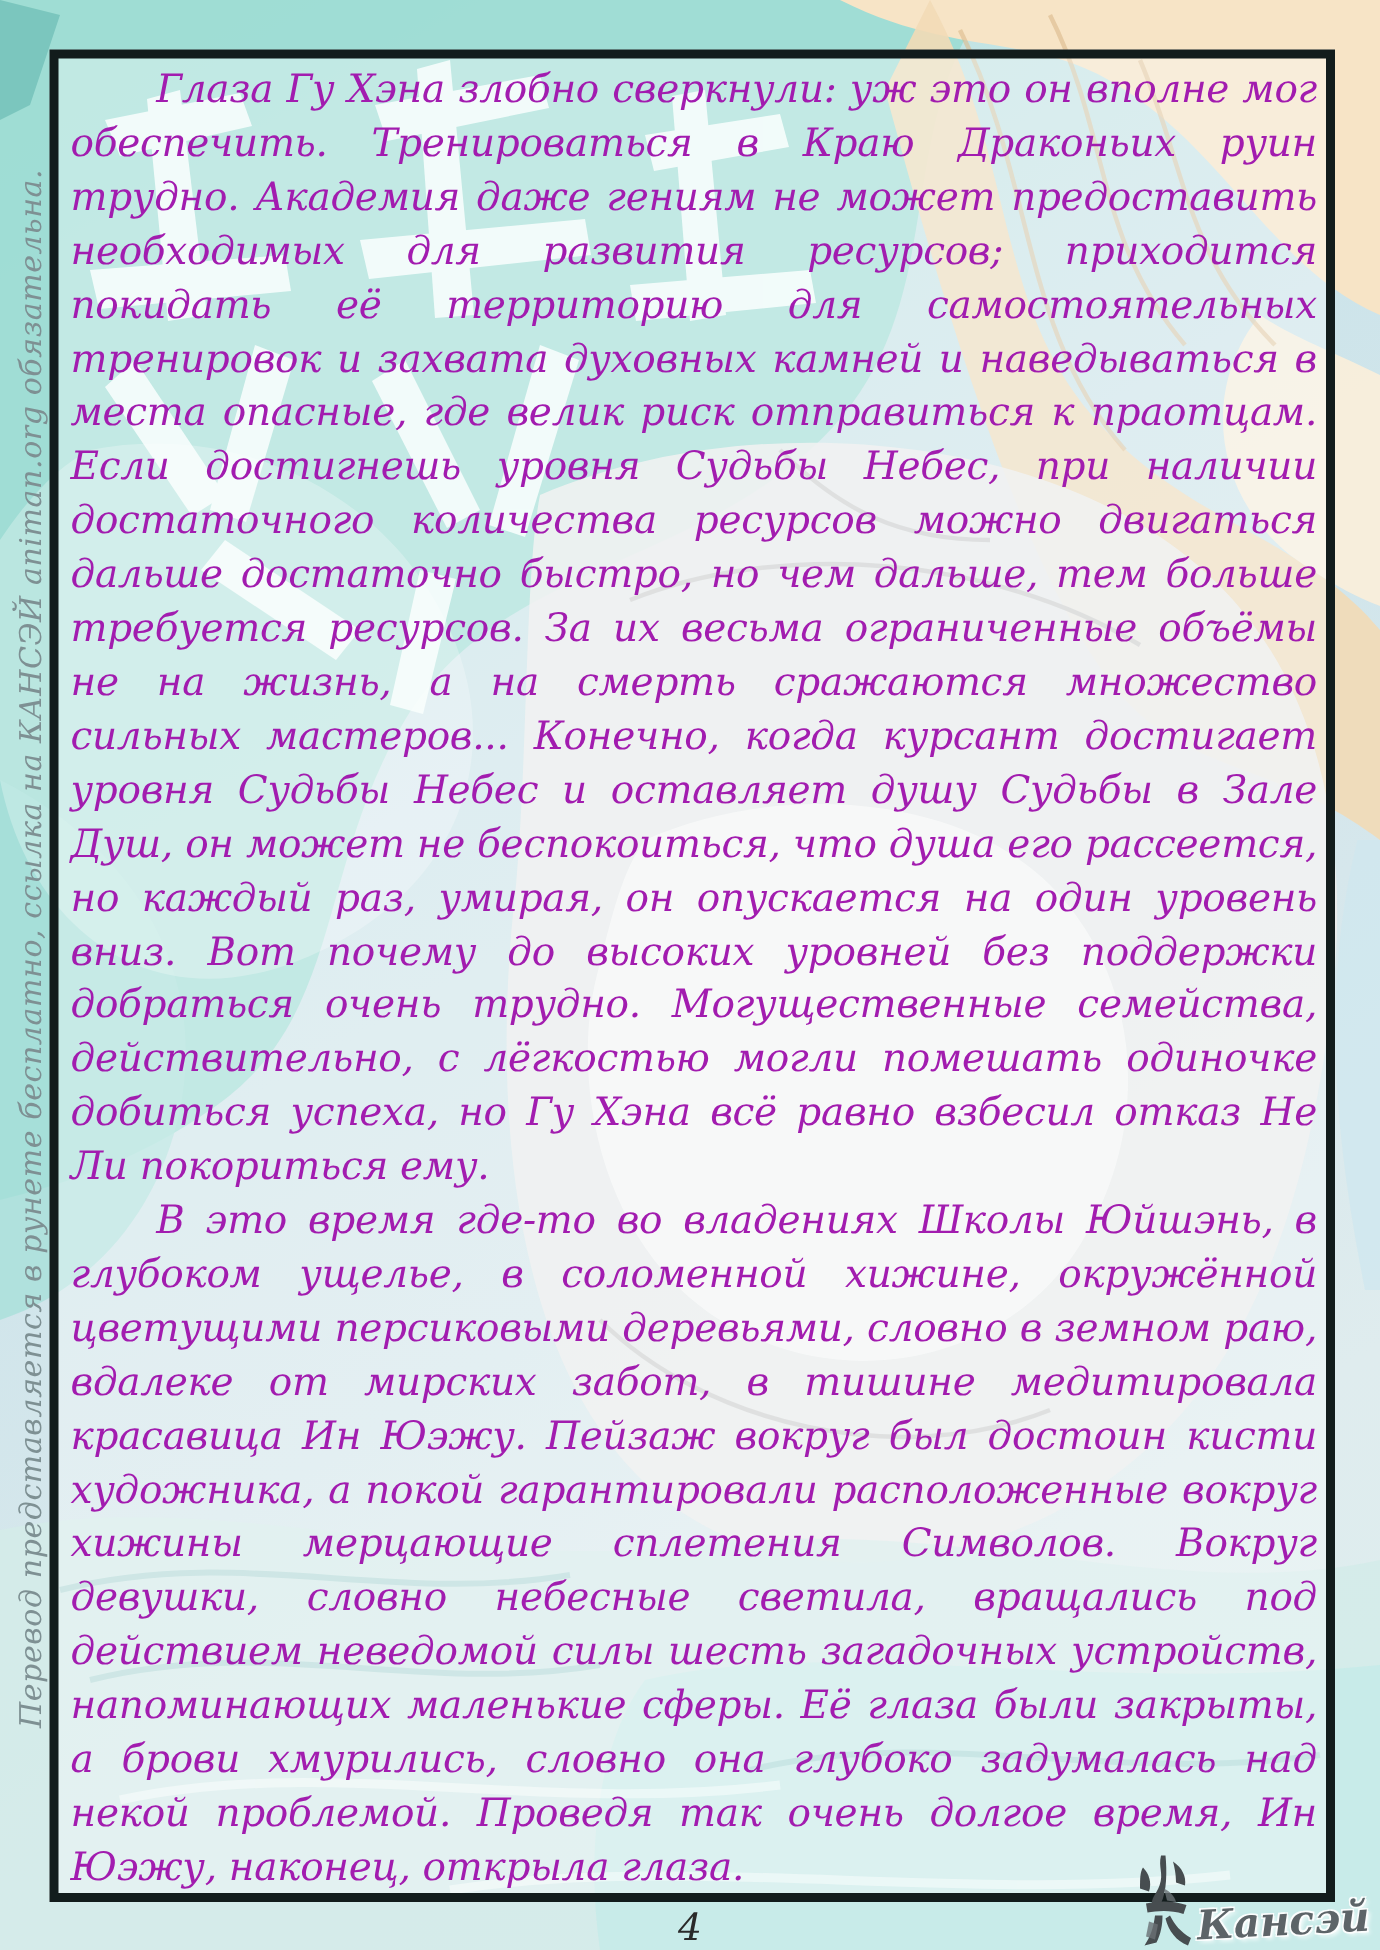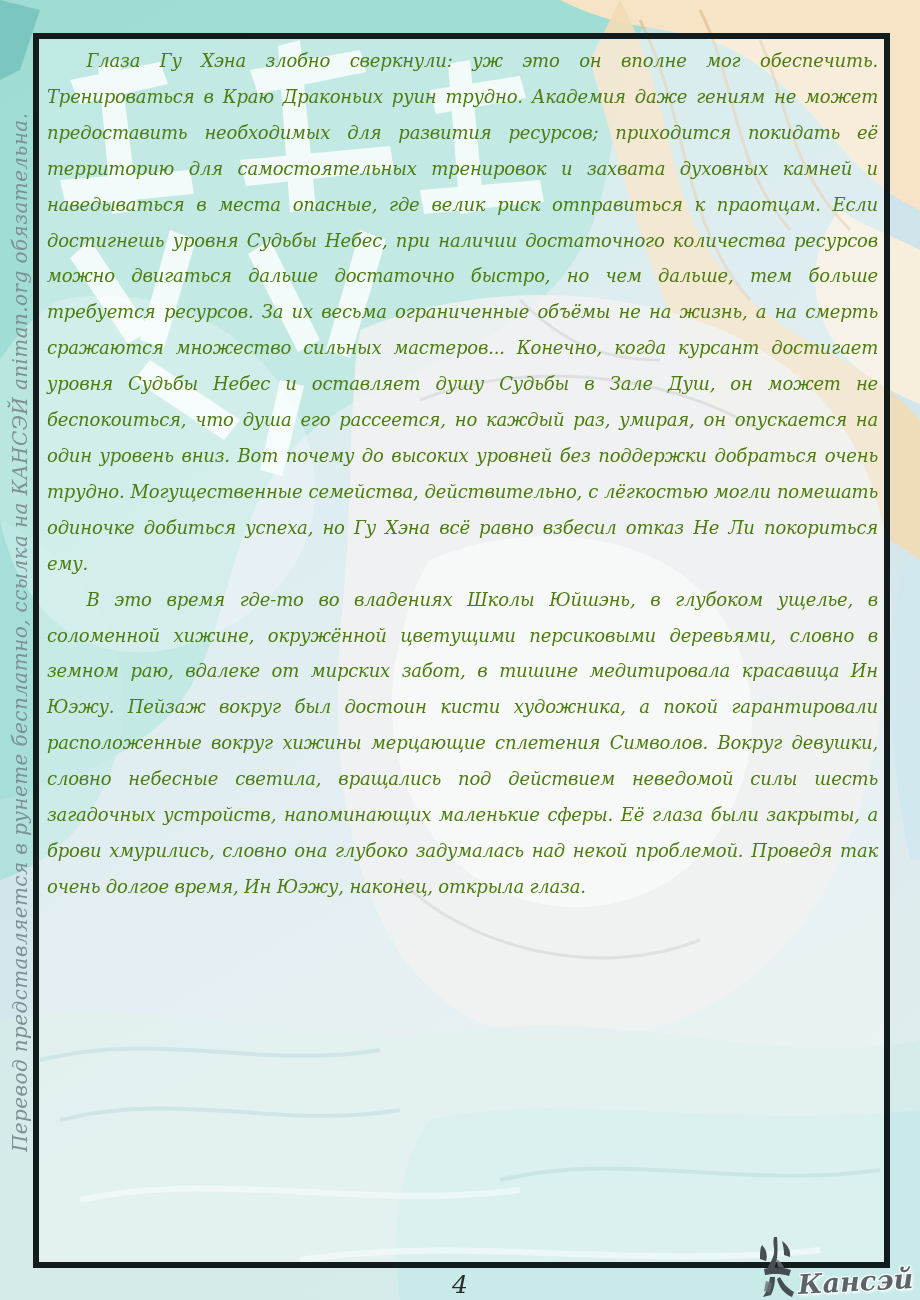--- a/index.html
+++ b/index.html
@@ -22,25 +22,25 @@
     border: 6px solid #121c1c;
     background: rgba(249, 253, 253, 0.38);
     box-sizing: border-box;
   }
   .novel-text {
     position: absolute; inset: 0;
     padding: 4px 6px 0 8px;
     box-sizing: border-box;
     overflow: hidden;
     font-style: italic;
-    font-size: 18px;
+    font-size: 26px;
     line-height: 35.9px;
     letter-spacing: -0.2px;
     text-align: justify;
-    color: #4d7c0f;
+    color: #a21caf;
   }
   .novel-text p { margin: 0; text-indent: 2.2em; }
   .side-credit {
     position: absolute; left: 8px; top: 1152px;
     transform-origin: 0 0;
     transform: rotate(-90deg);
     white-space: nowrap;
     font-style: italic;
     font-size: 20px;
     letter-spacing: 0.4px;

